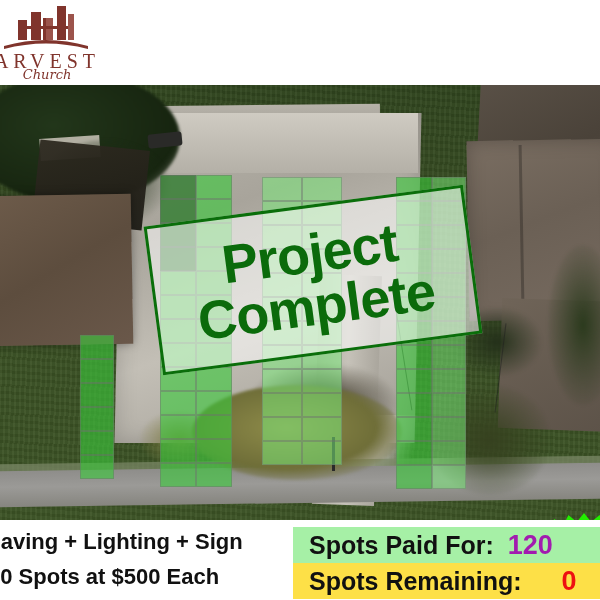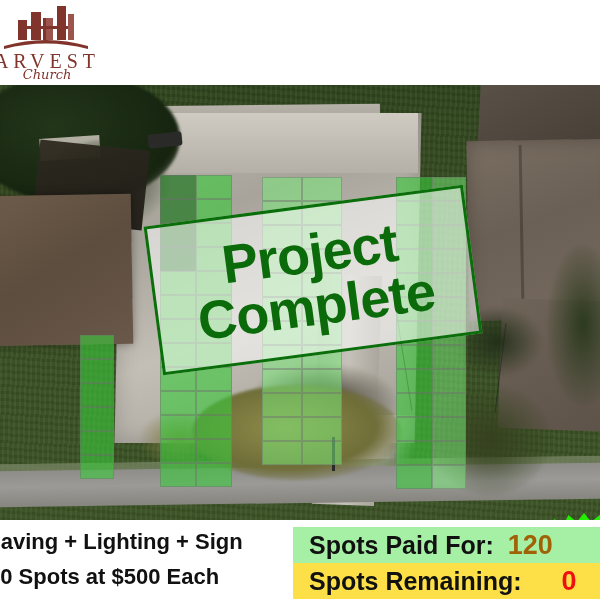--- a/index.html
+++ b/index.html
@@ -320,21 +320,21 @@
     font-size: 25px;
     font-weight: bold;
     color: #111111;
     padding-left: 16px;
   }
   .stat-value {
     font-size: 27px;
     font-weight: bold;
     padding-left: 14px;
   }
-  #stat-paid-value { color: #a16207; }
+  #stat-paid-value { color: #a21caf; }
   #stat-remaining-value { color: #ee1111; padding-left: 40px; }
 </style>
 </head>
 <body>
 
 <div id="poster">
 
   <div id="header">
 
     <div id="logo">

